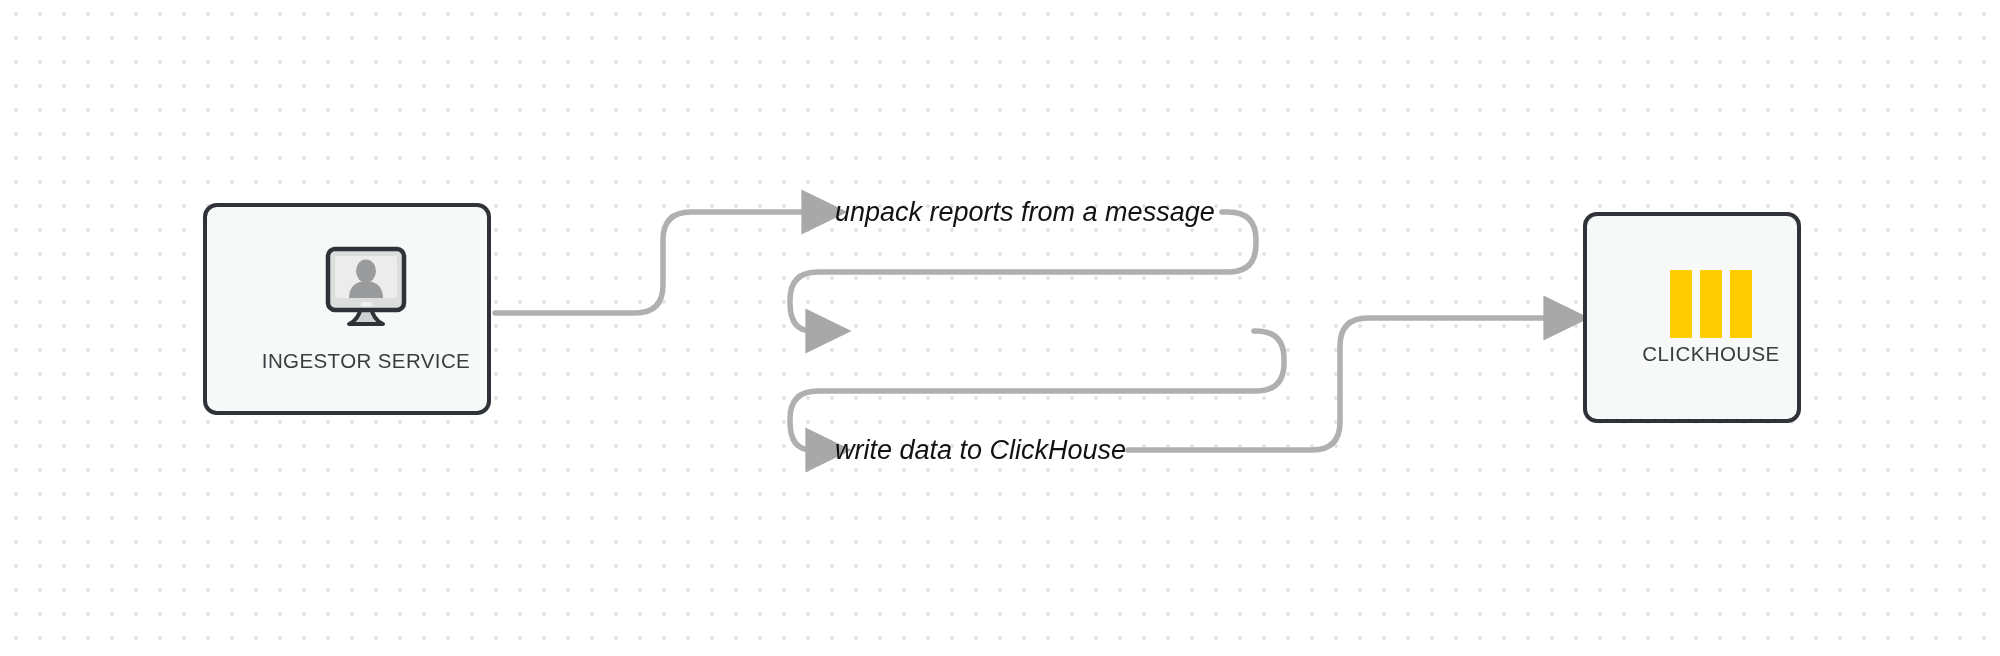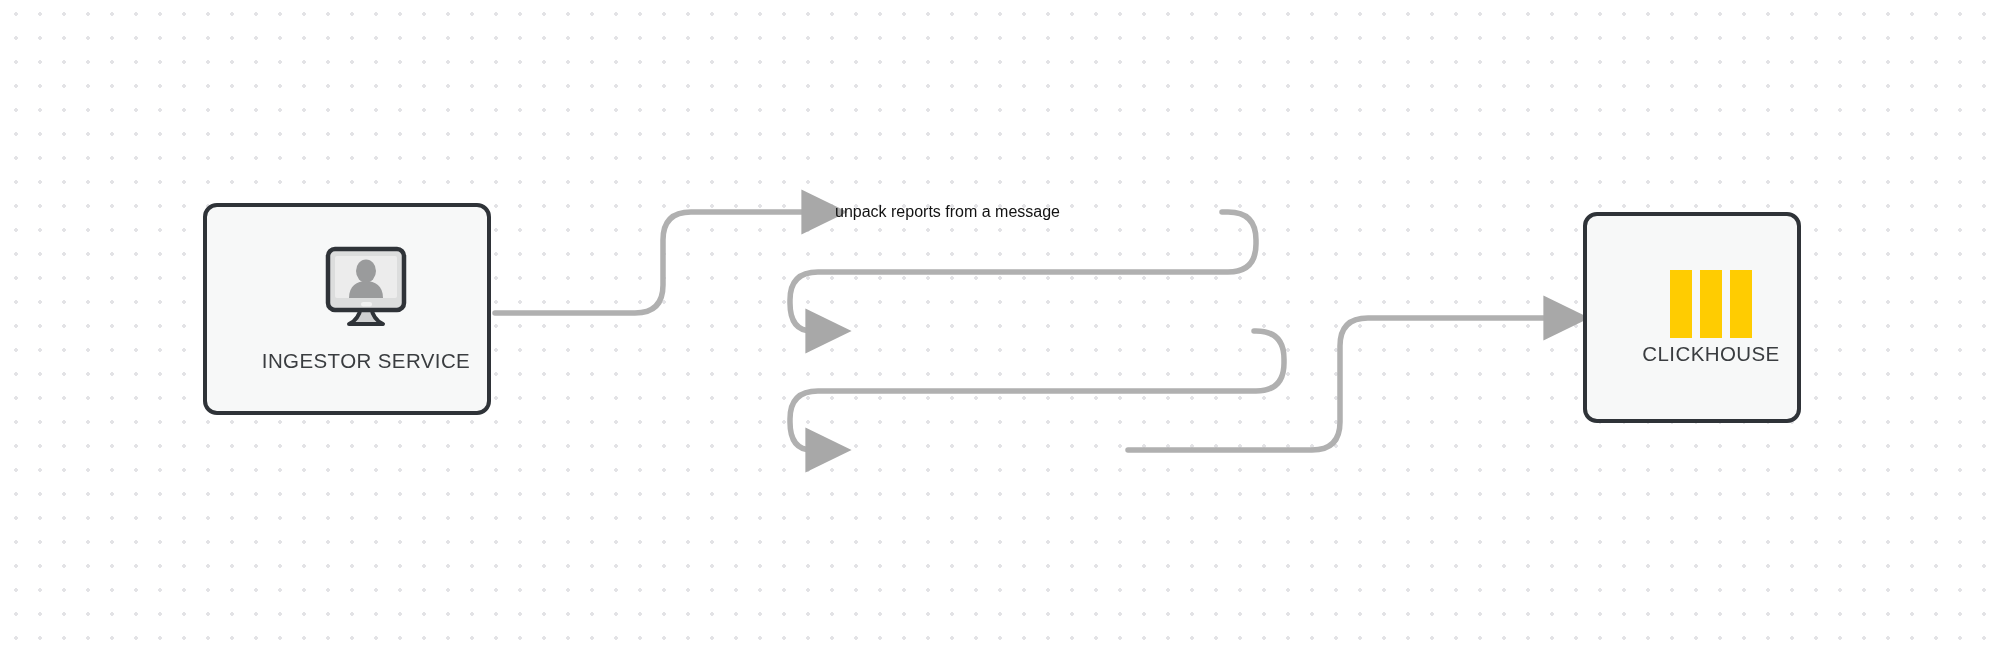--- a/index.html
+++ b/index.html
@@ -70,25 +70,26 @@
   #node-ingestor .node-label { margin-top: 14px; }
   #node-clickhouse .node-label { }
 
   .node-icon {
     display: block;
   }
 
   
   .edge-label {
     position: absolute;
-    font-size: 16px;
+    font-size: 27px;
     color: #121212;
     white-space: nowrap;
     line-height: 1;
     transform: translateY(-50%);
+    font-style: italic;
   }
   #edge-label-0 { left: 835px; top: 212px; }
   #edge-label-1 { left: 835px; top: 331px; }
   #edge-label-2 { left: 835px; top: 450px; }
 </style>
 </head>
 <body>
 
 <div id="canvas">
 
@@ -102,20 +103,21 @@
     <path d="M 495 313 L 635 313 Q 663 313 663 285 L 663 240 Q 663 212 691 212 L 808 212" fill="none" stroke="#b0b0b0" stroke-width="5.5" stroke-linecap="round" marker-end="url(#arrowhead)"></path>
 
     <path d="M 1222 212 L 1228 212 Q 1256 212 1256 240 L 1256 244 Q 1256 272 1228 272 L 818 272 Q 790 272 790 300 L 790 303 Q 790 331 812 331" fill="none" stroke="#b0b0b0" stroke-width="5.5" stroke-linecap="round" marker-end="url(#arrowhead)"></path>
 
     <path d="M 1254 331 L 1256 331 Q 1284 331 1284 359 L 1284 363 Q 1284 391 1256 391 L 818 391 Q 790 391 790 419 L 790 422 Q 790 450 812 450" fill="none" stroke="#b0b0b0" stroke-width="5.5" stroke-linecap="round" marker-end="url(#arrowhead)"></path>
 
     <path d="M 1128 450 L 1312 450 Q 1340 450 1340 422 L 1340 346 Q 1340 318 1368 318 L 1550 318" fill="none" stroke="#b0b0b0" stroke-width="5.5" stroke-linecap="round" marker-end="url(#arrowhead)"></path>
   </svg>
 
   <div class="edge-label" id="edge-label-0">unpack reports from a message</div>
+  <div class="edge-label" id="edge-label-2">write data to ClickHouse</div>
 
   <div class="node" id="node-ingestor">
     <span class="node-icon">
       <svg width="96" height="86" viewBox="0 0 96 86">
 
         <path d="M31 79 C40 75 42 68 43 62 L53 62 C54 68 56 75 65 79 Z" fill="#cfd0d1" stroke="#2f3338" stroke-width="4" stroke-linejoin="round"></path>
 
         <rect x="10" y="4" width="76" height="61" rx="7" ry="7" fill="#dcdddd" stroke="#2f3338" stroke-width="4.5"></rect>
 
         <rect x="17" y="11" width="62" height="42" rx="2" ry="2" fill="#ececec"></rect>

